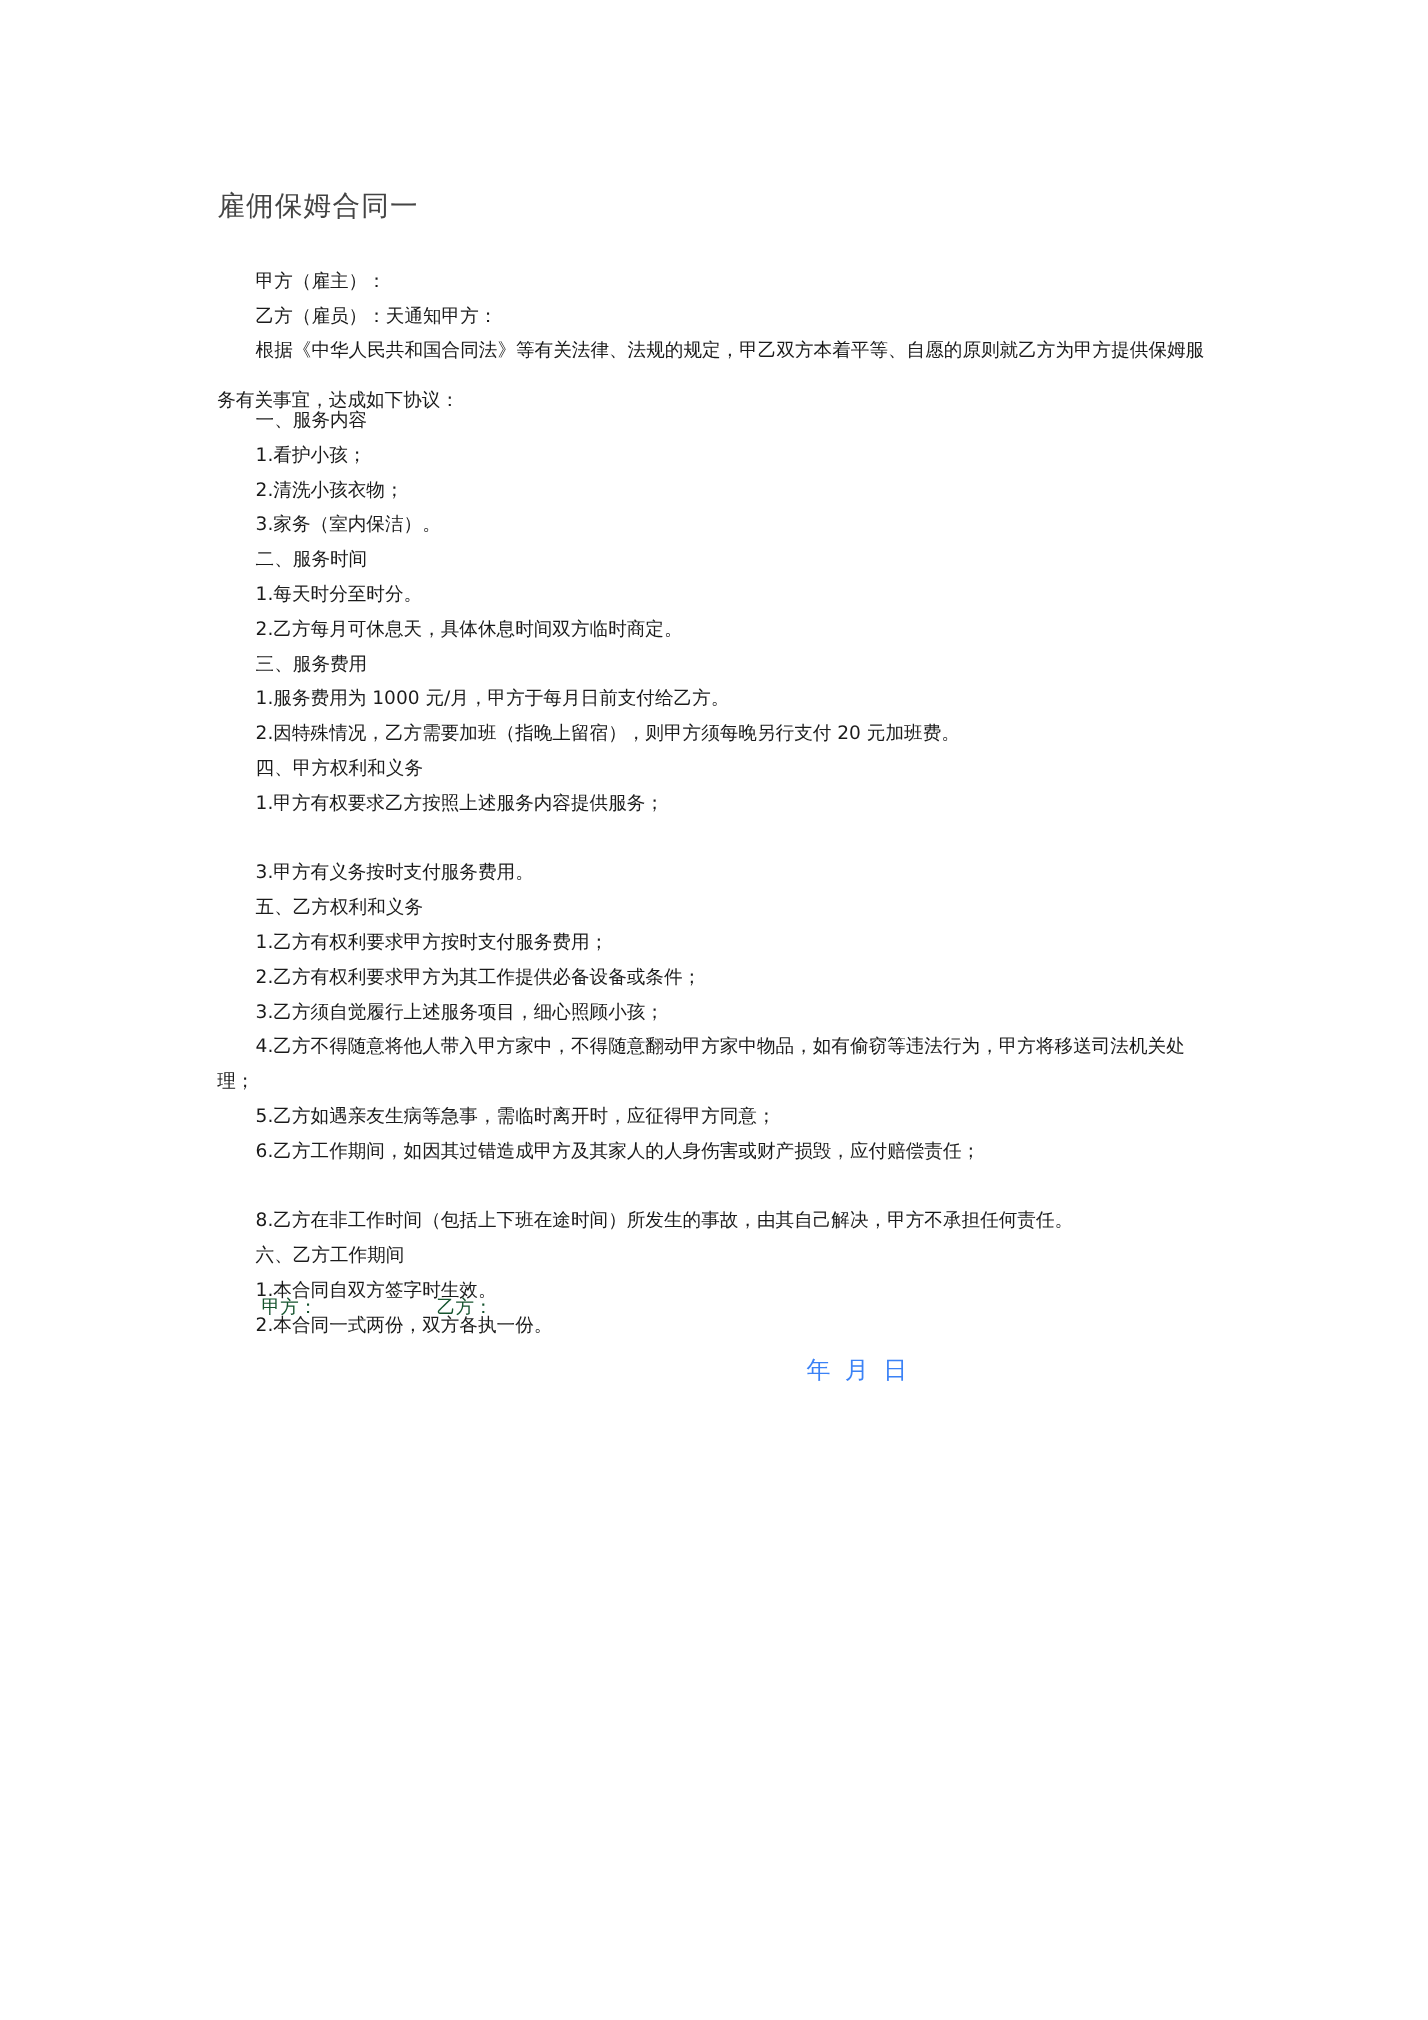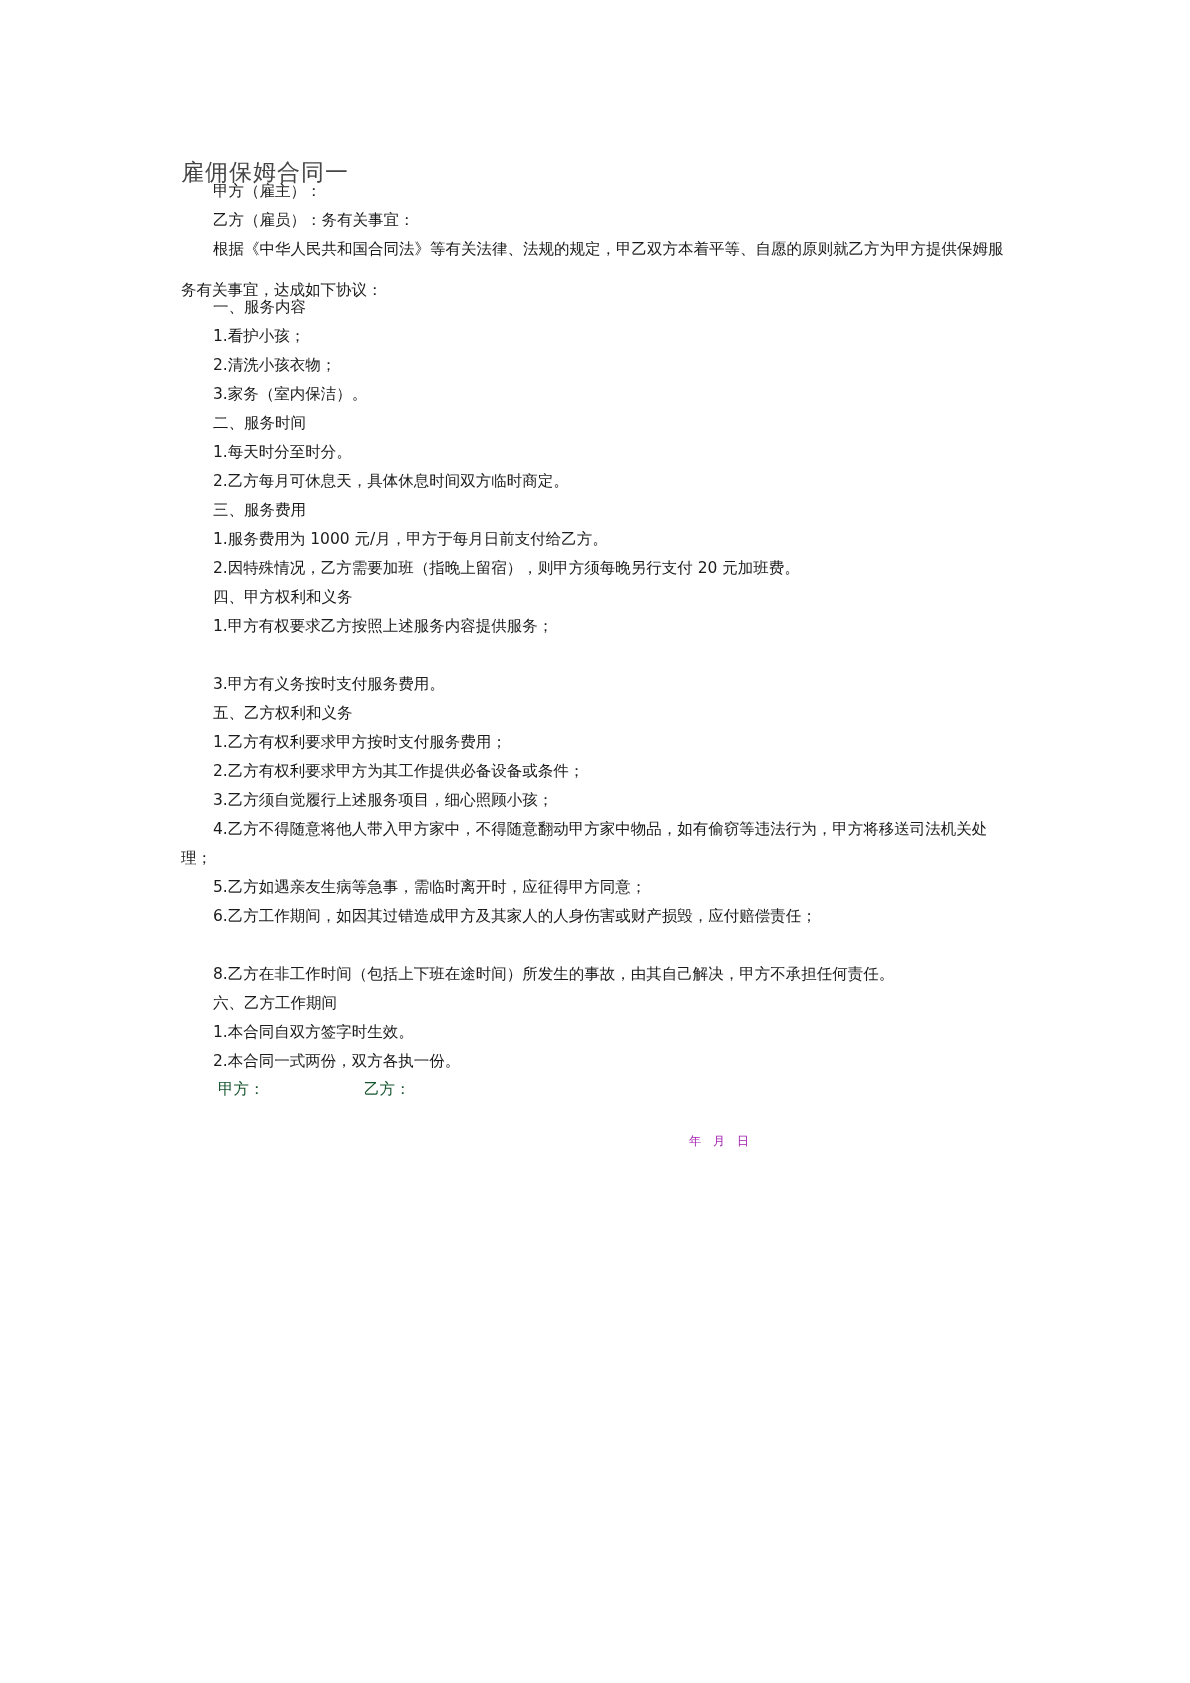--- a/index.html
+++ b/index.html
@@ -9,42 +9,43 @@
       position: absolute; left: 181px; top: 157px;
       font-family: "DejaVu Serif", "Liberation Serif", serif;
       font-size: 23px; color: #444; letter-spacing: 1px; line-height: 30px;
       white-space: nowrap;
     }
     .line {
       position: absolute; left: 213px;
       font-family: "DejaVu Sans", "Liberation Sans", sans-serif;
       font-size: 15.5px; color: #1a1a1a; line-height: 20px;
       white-space: nowrap;
+      margin-top: 43px;
     }
     .line.wrap-cont { left: 181px; }
     .sig {
       position: absolute; top: 1164px;
       font-family: "DejaVu Serif", "Liberation Serif", serif;
       font-size: 15.5px; color: #14532d; line-height: 20px; white-space: nowrap;
     }
     .date {
       position: absolute; left: 672px; top: 1225px;
       font-family: "DejaVu Serif", "Liberation Serif", serif;
-      font-size: 12px; color: #a21caf; line-height: 20px; word-spacing: 6px; letter-spacing: 0px; white-space: nowrap; margin-left: 17px;
+      font-size: 20px; color: #3b82f6; line-height: 20px; word-spacing: 6px; letter-spacing: 0px; white-space: nowrap;
     }
     .date span { margin-right: 12px; }
   </style>
 </head>
 <body>
 
 <div class="page">
   <div class="title">雇佣保姆合同一</div>
 
   <div class="line" style="top:181px">甲方（雇主）：</div>
-  <div class="line" style="top:210px">乙方（雇员）：务有关事宜：</div>
+  <div class="line" style="top:210px">乙方（雇员）：天通知甲方：</div>
   <div class="line" style="top:239px">根据《中华人民共和国合同法》等有关法律、法规的规定，甲乙双方本着平等、自愿的原则就乙方为甲方提供保姆服</div>
   <div class="line wrap-cont" style="top:280px">务有关事宜，达成如下协议：</div>
 
   <div class="line" style="top:297px">一、服务内容</div>
   <div class="line" style="top:326px">1.看护小孩；</div>
   <div class="line" style="top:355px">2.清洗小孩衣物；</div>
   <div class="line" style="top:384px">3.家务（室内保洁）。</div>
 
   <div class="line" style="top:413px">二、服务时间</div>
   <div class="line" style="top:442px">1.每天时分至时分。</div>

